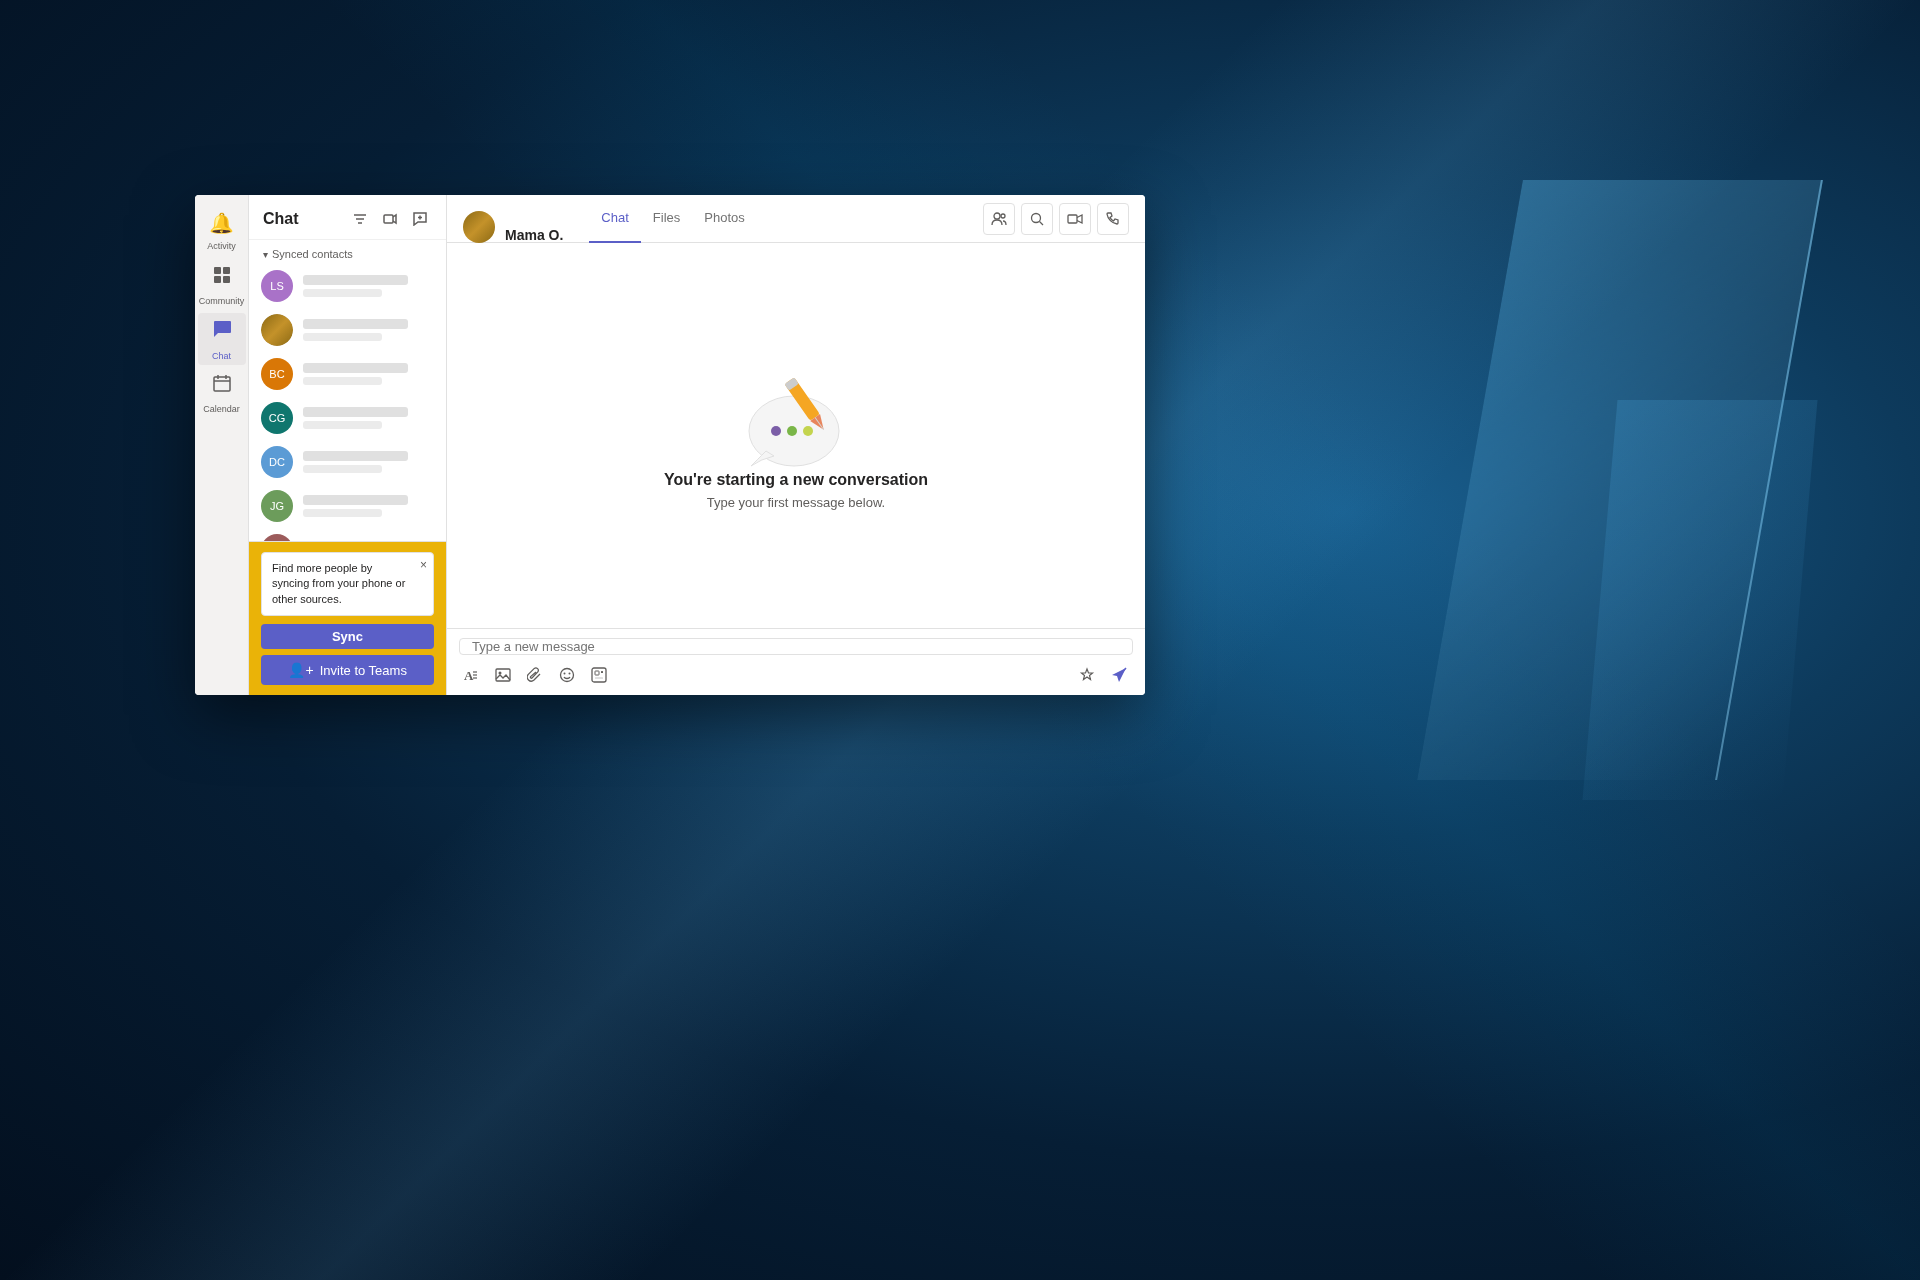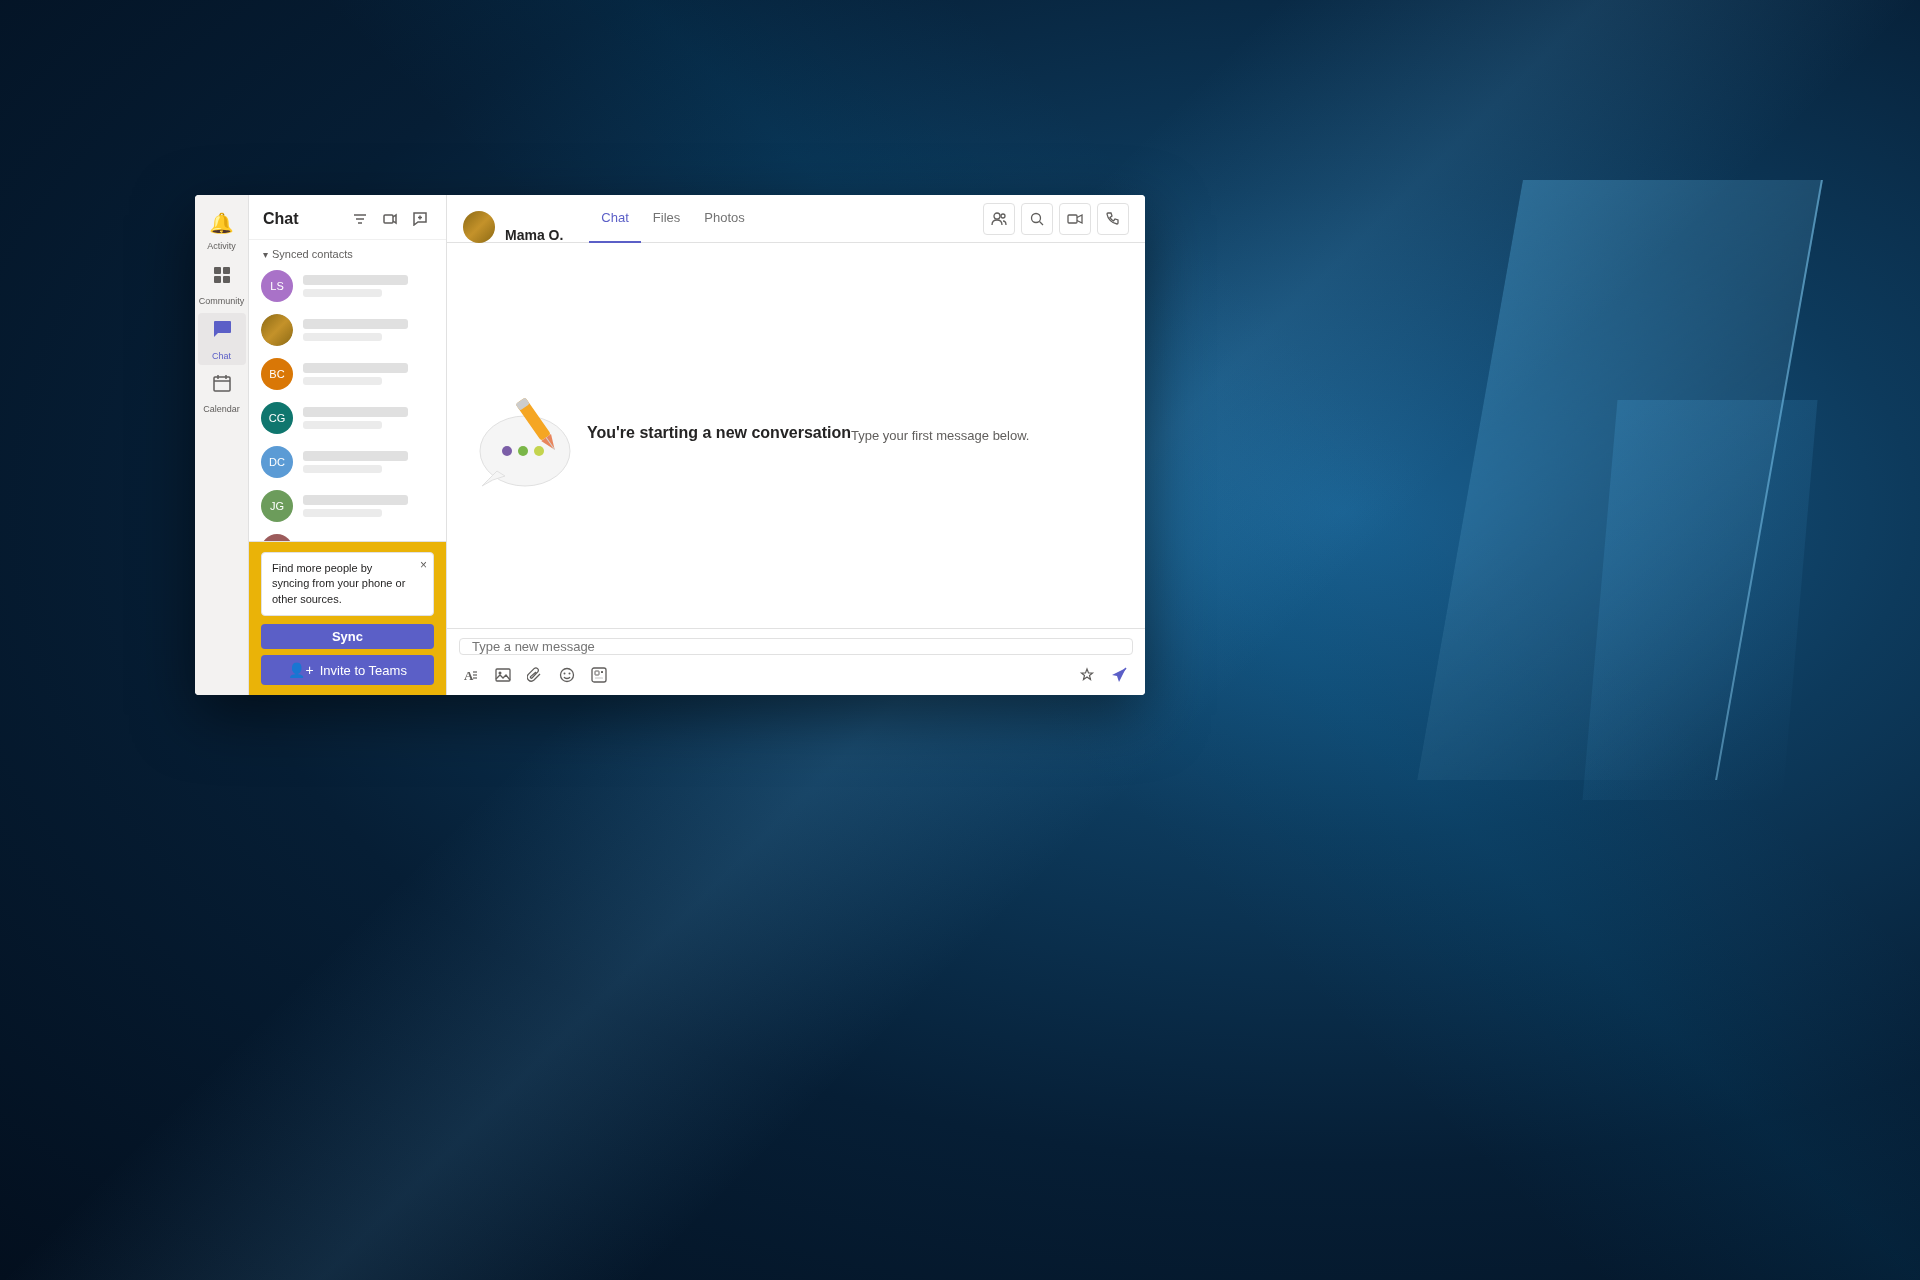--- a/index.html
+++ b/index.html
@@ -327,22 +327,23 @@
       cursor: pointer;
       color: #605e5c;
       font-size: 16px;
       border: 1px solid #e1e1e1;
     }
 
     
     .chat-body {
       flex: 1;
       display: flex;
-      flex-direction: row;
-      align-items: center;
+      flex-direction: column;
+      align-items: center;
+      justify-content: center;
       padding: 20px;
     }
 
     .chat-welcome-title {
       font-size: 16px;
       font-weight: 600;
       color: #252424;
       margin-bottom: 6px;
     }
     .chat-welcome-subtitle {

